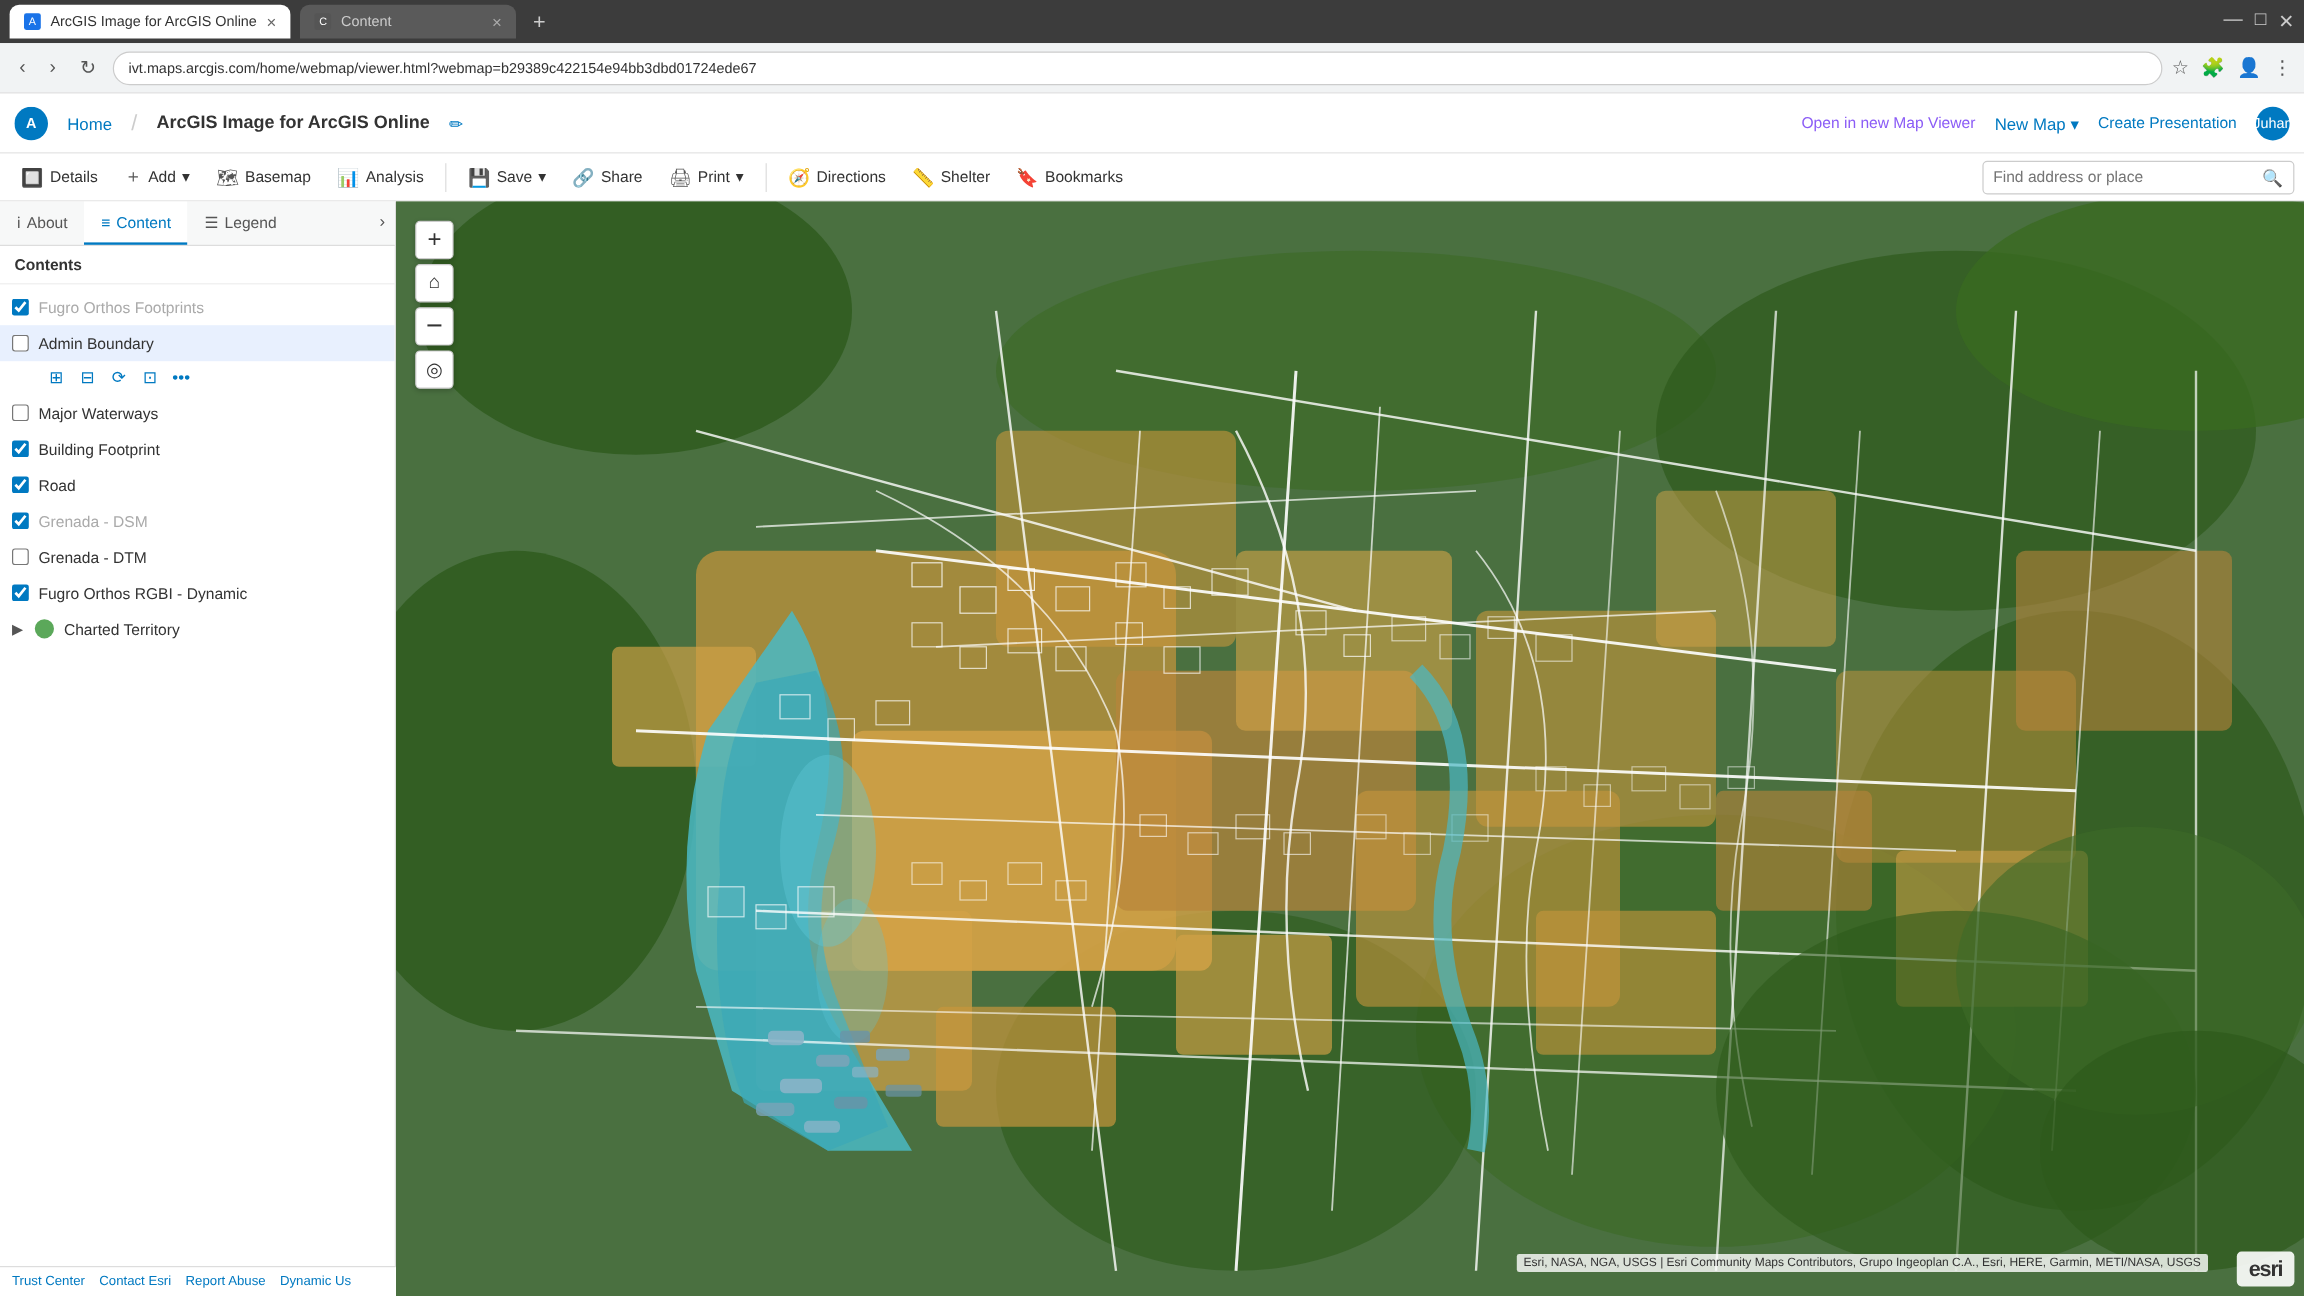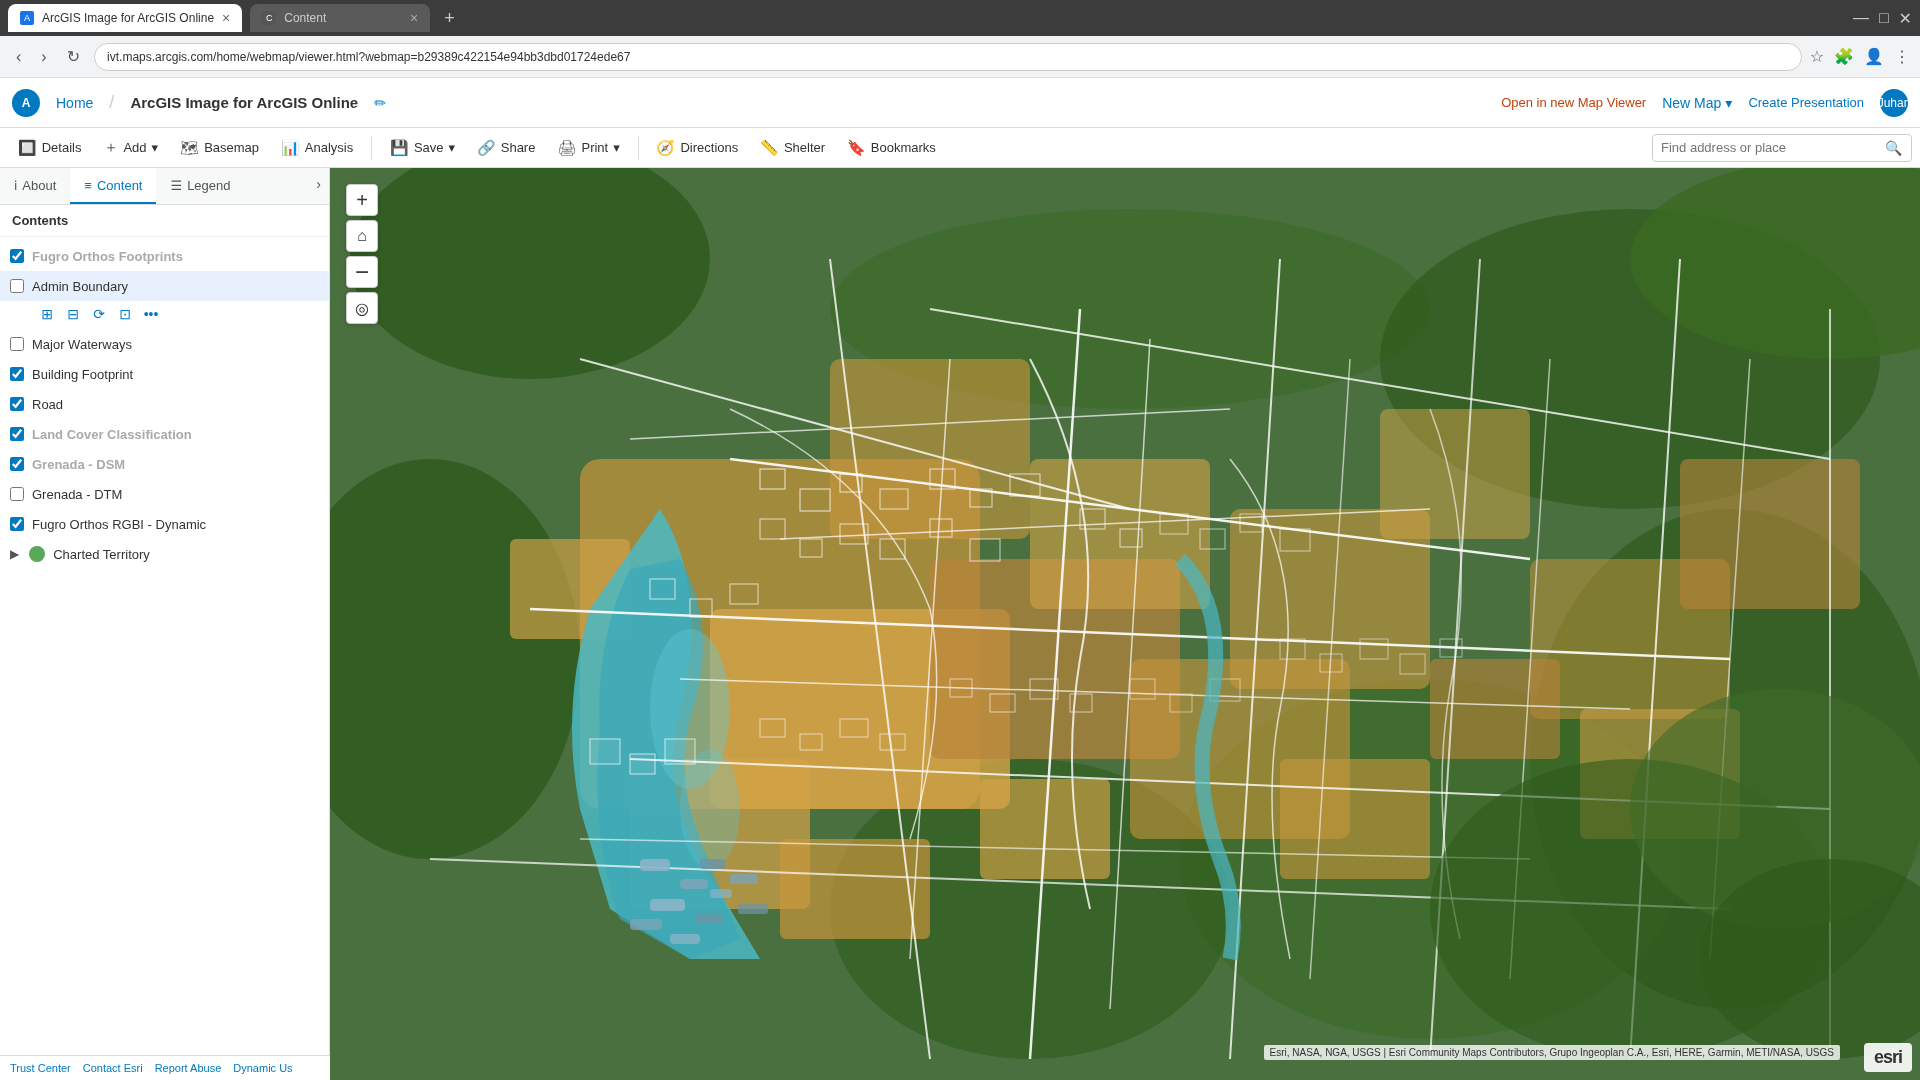--- a/index.html
+++ b/index.html
@@ -22,21 +22,21 @@
 
     
     .app-header { background: #fff; border-bottom: 1px solid #ddd; height: 50px; display: flex; align-items: center; padding: 0 12px; gap: 16px; }
     .app-logo { display: flex; align-items: center; gap: 8px; font-size: 14px; color: #333; font-weight: 500; }
     .logo-icon { width: 28px; height: 28px; }
     .home-link { color: #0079c1; text-decoration: none; font-size: 14px; }
     .separator { color: #ccc; font-size: 18px; }
     .map-title { font-size: 15px; font-weight: 600; color: #333; }
     .edit-icon { color: #0079c1; font-size: 14px; cursor: pointer; }
     .header-right { margin-left: auto; display: flex; align-items: center; gap: 16px; }
-    .header-link { color: #c2410c; text-decoration: none; font-size: 13px; cursor: pointer; }
+    .header-link { color: #8b5cf6; text-decoration: none; font-size: 13px; cursor: pointer; }
     .new-map-btn { display: flex; align-items: center; gap: 4px; color: #0079c1; font-size: 14px; cursor: pointer; }
     .create-pres-btn { color: #0079c1; font-size: 13px; cursor: pointer; }
     .user-btn { background: #0079c1; color: #fff; border-radius: 50%; width: 28px; height: 28px; display: flex; align-items: center; justify-content: center; font-size: 12px; cursor: pointer; }
 
     
     .toolbar { background: #fff; border-bottom: 1px solid #ddd; height: 40px; display: flex; align-items: center; padding: 0 8px; gap: 4px; }
     .toolbar-group { display: flex; align-items: center; gap: 2px; }
     .toolbar-btn { display: flex; align-items: center; gap: 5px; padding: 4px 10px; border: none; background: transparent; color: #333; font-size: 13px; cursor: pointer; border-radius: 4px; height: 32px; }
     .toolbar-divider { width: 1px; background: #ddd; height: 24px; margin: 0 4px; }
     .toolbar-icon { font-size: 15px; color: #555; }
@@ -56,21 +56,21 @@
     .sidebar-collapse { margin-left: auto; padding: 8px; cursor: pointer; color: #555; font-size: 14px; }
     .contents-header { padding: 8px 12px; font-size: 13px; font-weight: 600; color: #333; border-bottom: 1px solid #eee; }
 
     
     .layer-list { padding: 4px 0; overflow-y: auto; flex: 1; }
     .layer-item { display: flex; align-items: center; padding: 5px 8px 5px 10px; gap: 8px; cursor: pointer; min-height: 30px; }
     .layer-item.selected { background: #e8f0fe; }
     .layer-item.dimmed { color: #aaa; }
     .layer-checkbox { width: 14px; height: 14px; flex-shrink: 0; accent-color: #0079c1; }
     .layer-name { font-size: 13px; color: #333; flex: 1; }
-    .layer-name.dimmed { color: #aaa; font-weight: bold; }
+    .layer-name.dimmed { color: #aaa; }
     .layer-expand { font-size: 12px; color: #555; margin-right: 2px; }
 
     .layer-toolbar { display: flex; align-items: center; gap: 4px; padding: 2px 8px 4px 36px; }
     .layer-tool-btn { width: 22px; height: 22px; display: flex; align-items: center; justify-content: center; font-size: 14px; color: #0079c1; cursor: pointer; border-radius: 3px; }
 
     
     .map-area { flex: 1; position: relative; overflow: hidden; background: #2d5a1b; }
 
     
     .map-canvas { width: 100%; height: 100%; position: relative; overflow: hidden; }
@@ -259,24 +259,20 @@
       <div class="layer-item">
         <input type="checkbox" class="layer-checkbox" checked="" style="">
         <span class="layer-name">Building Footprint</span>
       </div>
 
       <div class="layer-item">
         <input type="checkbox" class="layer-checkbox" checked="" style="">
         <span class="layer-name">Road</span>
       </div>
 
-      <div class="layer-item dimmed">
-        <input type="checkbox" class="layer-checkbox" checked="" style="">
-        <span class="layer-name dimmed">Land Cover Classification</span>
-      </div>
 
       <div class="layer-item dimmed">
         <input type="checkbox" class="layer-checkbox" checked="" style="">
         <span class="layer-name dimmed">Grenada - DSM</span>
       </div>
 
       <div class="layer-item">
         <input type="checkbox" class="layer-checkbox" style="">
         <span class="layer-name">Grenada - DTM</span>
       </div>

